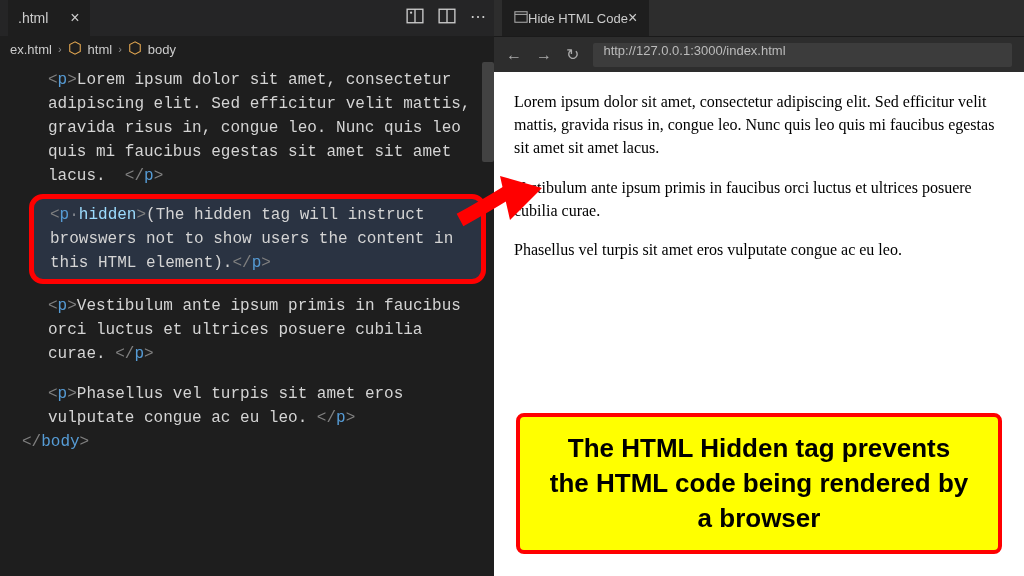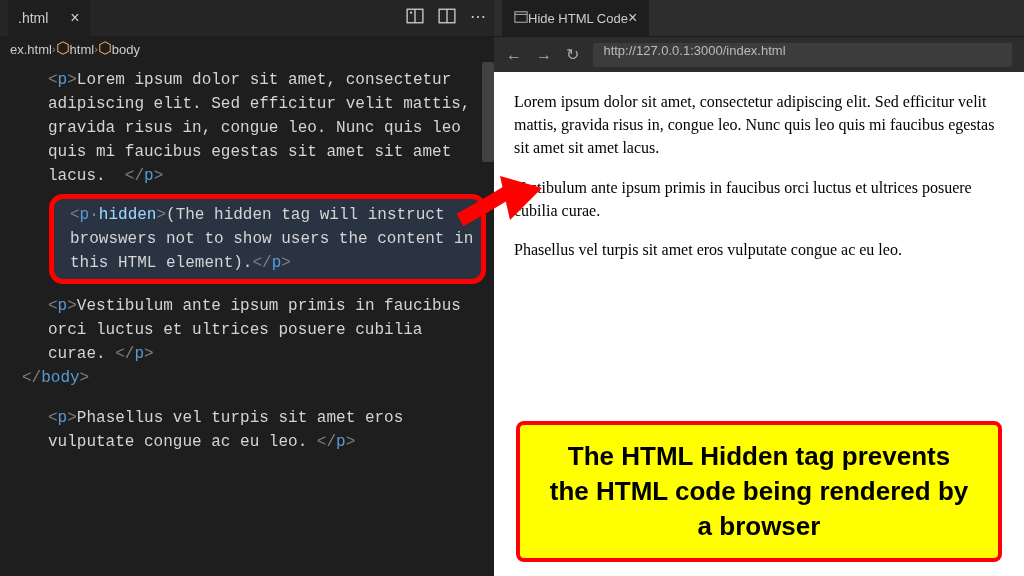--- a/index.html
+++ b/index.html
@@ -3,41 +3,41 @@
 <meta charset="utf-8">
 <style>
 *{margin:0;padding:0;box-sizing:border-box}
 body{width:1024px;height:576px;overflow:hidden;display:flex;font-family:"Segoe UI",Arial,sans-serif;background:#1e1e1e}
 .left{width:494px;height:576px;background:#1e1e1e;display:flex;flex-direction:column;position:relative}
 .right{width:530px;height:576px;background:#2d2d2d;display:flex;flex-direction:column;position:relative}
 .tabbar{height:36px;background:#252526;display:flex;align-items:center;padding:0 8px;color:#ccc}
 .tab{display:flex;align-items:center;gap:22px;padding:0 10px;height:36px;background:#1e1e1e;font-size:14px}
 .tab-close{color:#ccc;font-size:16px;cursor:pointer}
 .tab-actions{margin-left:auto;display:flex;gap:14px;color:#ccc;font-size:16px}
-.breadcrumb{height:26px;display:flex;align-items:center;padding:0 10px;color:#ccc;font-size:13px;background:#1e1e1e}
+.breadcrumb{height:26px;display:flex;align-items:center;gap:6px;padding:0 10px;color:#ccc;font-size:13px;background:#1e1e1e}
 .bc-icon{color:#e8ab53}
 .chev{color:#888;font-size:11px}
 .editor{flex:1;padding:6px 8px;font-family:Consolas,"Courier New",monospace;font-size:16px;line-height:1.5;color:#d4d4d4;position:relative}
 .tag-open,.tag-close{color:#808080}
 .tag-name{color:#569cd6}
 .attr{color:#9cdcfe}
 .indent1{padding-left:14px}
 .indent2{padding-left:40px}
 .text{color:#d4d4d4}
-.highlight-box{border:5px solid #ff0000;border-radius:14px;background:#2a3342;padding:4px 6px;margin:6px 0 10px 41px}
+.highlight-box{border:5px solid #ff0000;border-radius:14px;background:#2a3342;padding:4px 6px;margin:6px 0 10px 21px}
 .highlight-box .code-line{padding-left:10px}
 .code-line{white-space:pre-wrap;word-wrap:break-word}
 .browser-tabs{height:36px;background:#2d2d2d;display:flex;align-items:center;padding:0 8px;color:#ccc}
 .btab{display:flex;align-items:center;padding:0 12px;height:36px;background:#1e1e1e;font-size:13px}
 .navbar{height:36px;background:#2d2d2d;display:flex;align-items:center;gap:14px;padding:0 12px;color:#ccc;border-top:1px solid #1a1a1a}
 .nav-btn{color:#aaa;font-size:16px;cursor:pointer}
 .urlbar{flex:1;height:24px;background:#3c3c3c;border-radius:2px;display:flex;padding:0 10px;color:#bbb;font-size:13px}
 .page{flex:1;background:#fff;padding:18px 20px;color:#000;font-family:Georgia,"Times New Roman",serif;font-size:16px;line-height:1.45;position:relative}
 .page p{margin-bottom:16px}
-.callout{position:absolute;bottom:14px;left:22px;right:22px;background:#ffff00;border:4px solid #ff0000;border-radius:8px;padding:14px 28px;text-align:center;font-family:Arial,sans-serif;font-weight:700;font-size:26px;color:#000;line-height:1.35}
+.callout{position:absolute;bottom:22px;left:22px;right:22px;background:#ffff00;border:4px solid #ff0000;border-radius:8px;padding:14px 28px;text-align:center;font-family:Arial,sans-serif;font-weight:700;font-size:26px;color:#000;line-height:1.35}
 .arrow{position:absolute;left:452px;top:164px;z-index:10}
 .arrow svg{display:block}
 .scrollbar{position:absolute;right:0;top:62px;width:12px;height:100px;background:#424242;border-radius:2px}
 .space-dot{opacity:0.5}
 </style>
 </head>
 <body>
 
 <div class="left">
   <div class="tabbar">
@@ -78,22 +78,22 @@
         </svg>
     </span>
     <span>body</span>
   </div>
   <div class="editor">
     <div class="code-line indent2"><span class="tag-open">&lt;</span><span class="tag-name">p</span><span class="tag-open">&gt;</span><span class="text">Lorem ipsum dolor sit amet, consectetur adipiscing elit. Sed efficitur velit mattis, gravida risus in, congue leo. Nunc quis leo quis mi faucibus egestas sit amet sit amet lacus.  </span><span class="tag-open">&lt;/</span><span class="tag-name">p</span><span class="tag-open">&gt;</span></div>
     <div class="highlight-box">
       <div class="code-line"><span class="tag-open">&lt;</span><span class="tag-name">p</span><span class="space-dot">·</span><span class="attr">hidden</span><span class="tag-open">&gt;</span><span class="text">(The hidden tag will instruct browswers not to show users the content in this HTML element).</span><span class="tag-open">&lt;/</span><span class="tag-name">p</span><span class="tag-open">&gt;</span></div>
     </div>
     <div class="code-line indent2"><span class="tag-open">&lt;</span><span class="tag-name">p</span><span class="tag-open">&gt;</span><span class="text">Vestibulum ante ipsum primis in faucibus orci luctus et ultrices posuere cubilia curae. </span><span class="tag-open">&lt;/</span><span class="tag-name">p</span><span class="tag-open">&gt;</span></div>
+    <div class="code-line indent2" style="margin-top:16px"><span class="tag-open">&lt;</span><span class="tag-name">p</span><span class="tag-open">&gt;</span><span class="text">Phasellus vel turpis sit amet eros vulputate congue ac eu leo. </span><span class="tag-open">&lt;/</span><span class="tag-name">p</span><span class="tag-open">&gt;</span></div>
     <div class="code-line indent1"><span class="tag-open">&lt;/</span><span class="tag-name">body</span><span class="tag-open">&gt;</span></div>
-    <div class="code-line indent2" style="margin-top:16px"><span class="tag-open">&lt;</span><span class="tag-name">p</span><span class="tag-open">&gt;</span><span class="text">Phasellus vel turpis sit amet eros vulputate congue ac eu leo. </span><span class="tag-open">&lt;/</span><span class="tag-name">p</span><span class="tag-open">&gt;</span></div>
   </div>
   <div class="scrollbar"></div>
 </div>
 
 <div class="arrow">
   <svg width="96" height="72" viewBox="0 0 96 72">
       <path d="M8 56 Q 30 44 56 28" stroke="#ff0000" stroke-width="14" fill="none"></path>
       <path d="M48 12 L90 24 L58 56 Z" fill="#ff0000"></path>
     </svg>
 </div>

